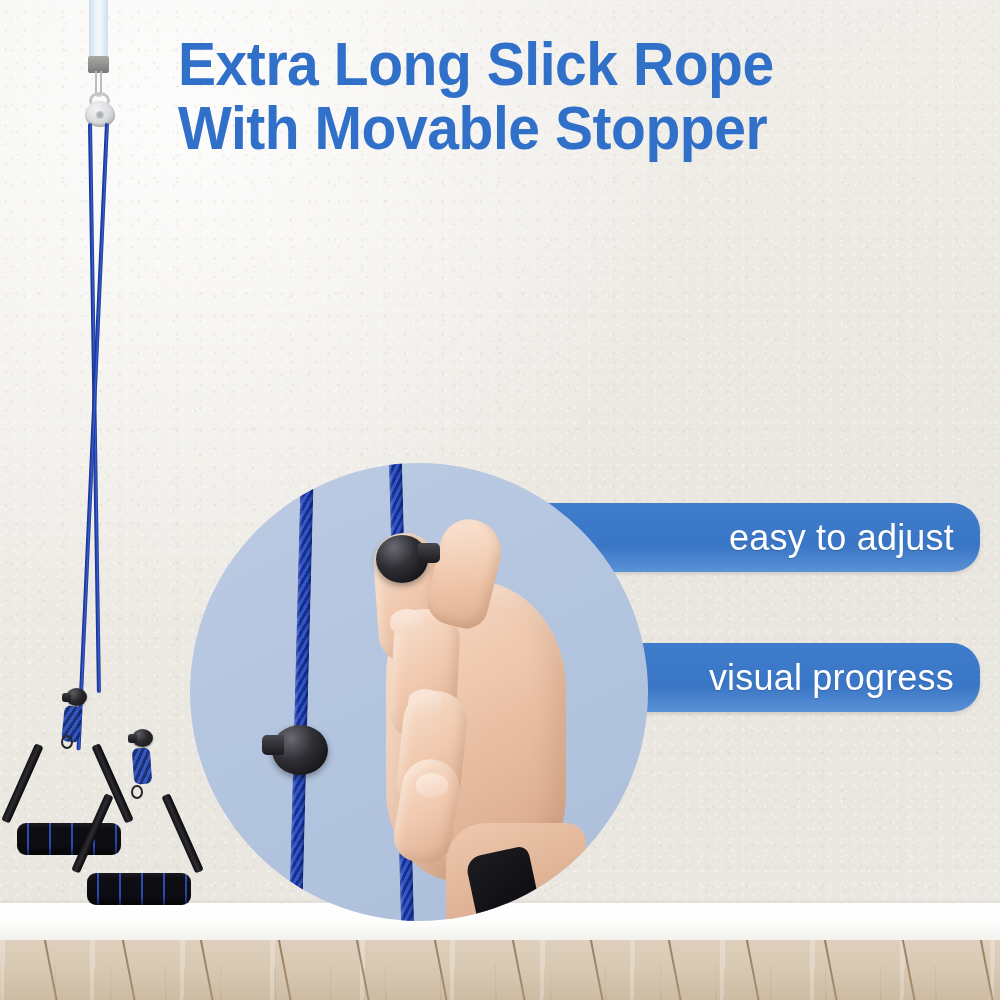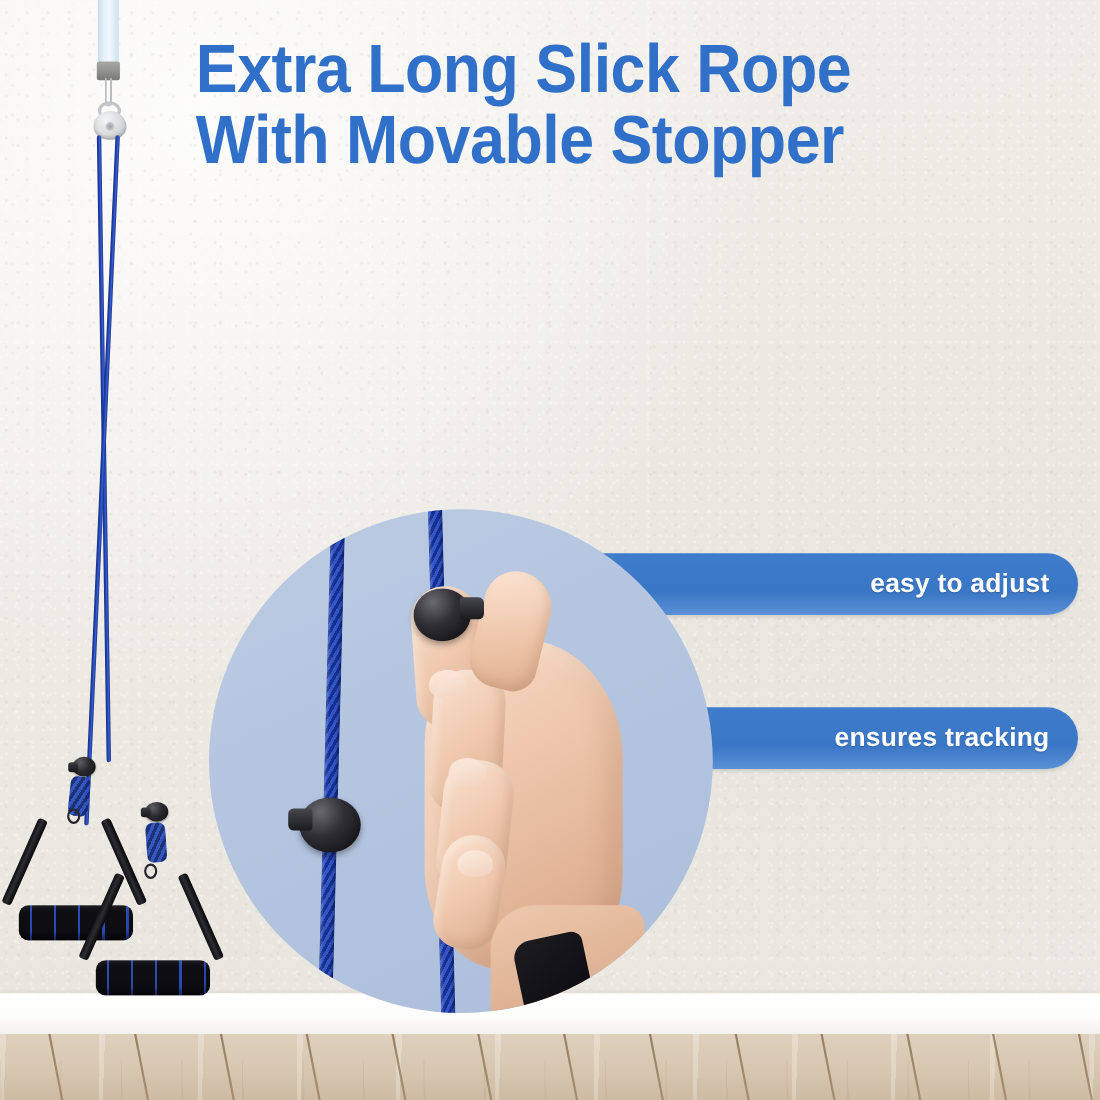--- a/index.html
+++ b/index.html
@@ -161,28 +161,28 @@
   .handle .topring{
     position:absolute; left:26px; top:-10px; width:12px; height:14px;
     border:2px solid #26262b; border-radius:50%;
   }
   #handle-1{ left:35px;  top:745px; }
   #handle-2{ left:105px; top:795px; }
 
   
   .badge{
     position:absolute;
-    height:56px;
+    height:69px;
     background:linear-gradient(180deg,#3f7ccb 0%,#3a76c6 62%,#5a91d6 100%);
     border-radius:0 28px 28px 0;
     display:flex; align-items:center; justify-content:flex-end;
     padding-right:26px;
     color:#ffffff;
-    font-size:24px;
-    font-weight:bold;
+    font-size:36px;
+    font-weight:normal;
     letter-spacing:.2px;
     white-space:nowrap;
     text-shadow:0 1px 1px rgba(0,0,0,.18);
     box-shadow:0 2px 4px rgba(0,0,0,.12);
   }
   #badge-0{ left:430px; top:503px; width:550px; }
   #badge-1{ left:430px; top:643px; width:550px; }
   #badge-2{ left:430px; top:783px; width:550px; }
 
   
@@ -348,21 +348,21 @@
     <div class="grip"></div>
   </div>
   <div class="handle" id="handle-2">
     <div class="topring"></div>
     <div class="strapL"></div>
     <div class="strapR"></div>
     <div class="grip"></div>
   </div>
 
   <div class="badge" id="badge-0">easy to adjust</div>
-  <div class="badge" id="badge-1">ensures tracking</div>
+  <div class="badge" id="badge-1">visual progress</div>
 
   <div class="inset-circle">
     <div class="inset-rope" id="inset-rope-left"></div>
     <div class="inset-rope" id="inset-rope-right"></div>
 
     <div class="inset-bead" id="inset-bead-low"></div>
     <div class="inset-bead-nub" id="inset-nub-low"></div>
 
     <div class="hand">
       <div class="palm"></div>

